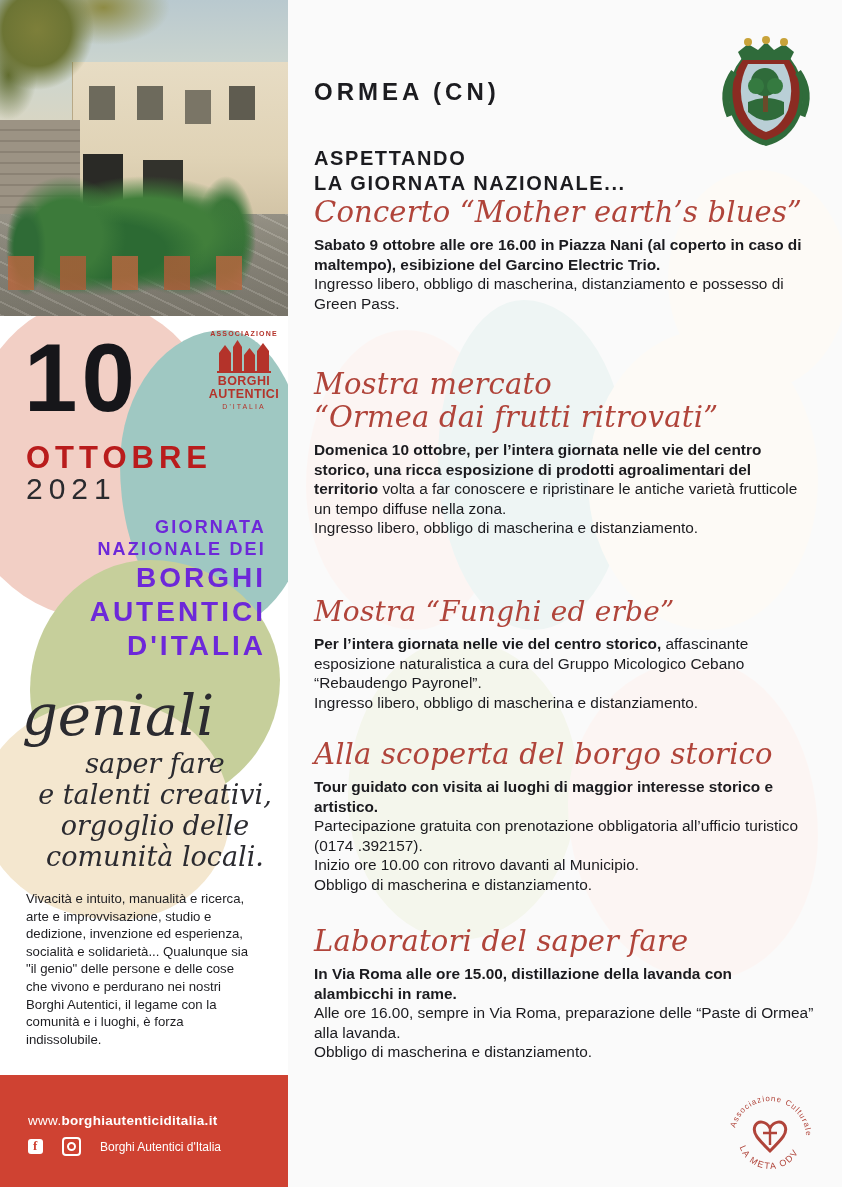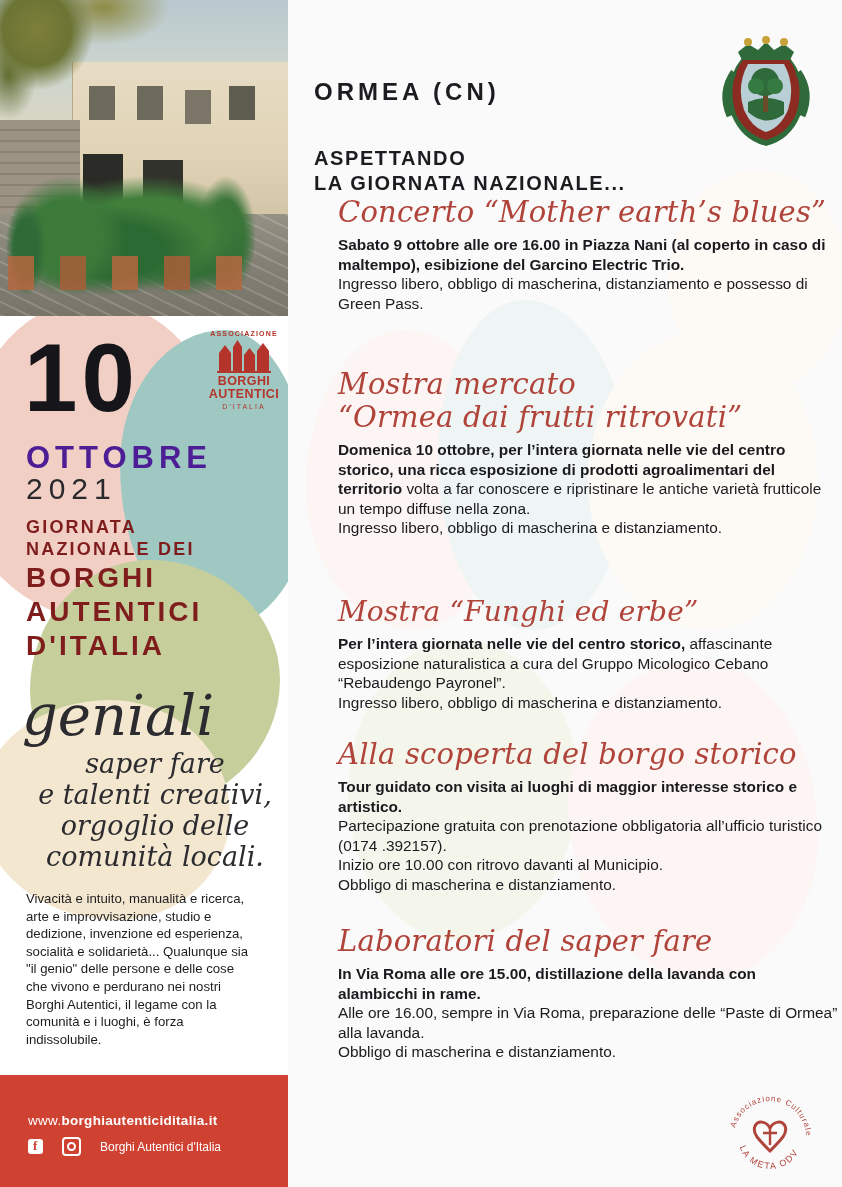--- a/index.html
+++ b/index.html
@@ -139,39 +139,40 @@
     line-height: 88px;
     letter-spacing: 4px;
     color: #16161a;
   }
   .date-month {
     position: absolute;
     left: 26px; top: 440px;
     font-weight: bold;
     font-size: 31px;
     letter-spacing: 5px;
-    color: #4c1d95;
+    color: #b91c1c;
   }
   .date-year {
     position: absolute;
     left: 26px; top: 472px;
     font-weight: normal;
     font-size: 30px;
     letter-spacing: 6px;
     color: #2a2a2e;
   }
   .nat-day {
     position: absolute;
     left: 26px; top: 516px;
     width: 240px;
     font-weight: bold;
     font-size: 18px;
     letter-spacing: 2.2px;
     line-height: 22px;
-    color: #7f1d1d;
+    color: #6d28d9;
+    text-align: right;
   }
   .nat-day .big {
     display: block;
     font-size: 28px;
     letter-spacing: 3px;
     line-height: 32px;
     margin-top: 2px;
   }
 
   .ba-logo {
@@ -291,21 +292,21 @@
   .crest {
     position: absolute; right: 22px; top: 28px; width: 108px; height: 120px;
   }
 
   .kicker {
     position: absolute; left: 26px; top: 146px;
     font-size: 20px; font-weight: bold; letter-spacing: 1.6px;
     line-height: 25px; color: #1c1c20;
   }
 
-  .sec { position: absolute; left: 26px; width: 500px; margin-left: 24px; }
+  .sec { position: absolute; left: 26px; width: 500px; }
   .sec h2 {
     margin: 0 0 6px 0;
     font-family: "DejaVu Serif", serif;
     font-style: italic;
     font-weight: normal;
     color: #b0443a;
     font-size: 29px;
     line-height: 33px;
     letter-spacing: .2px;
   }

